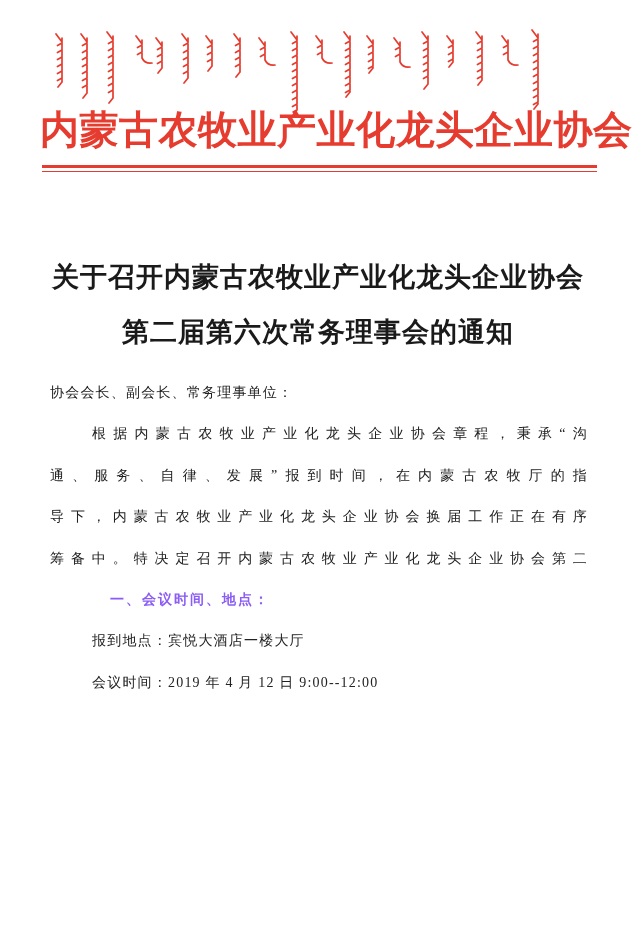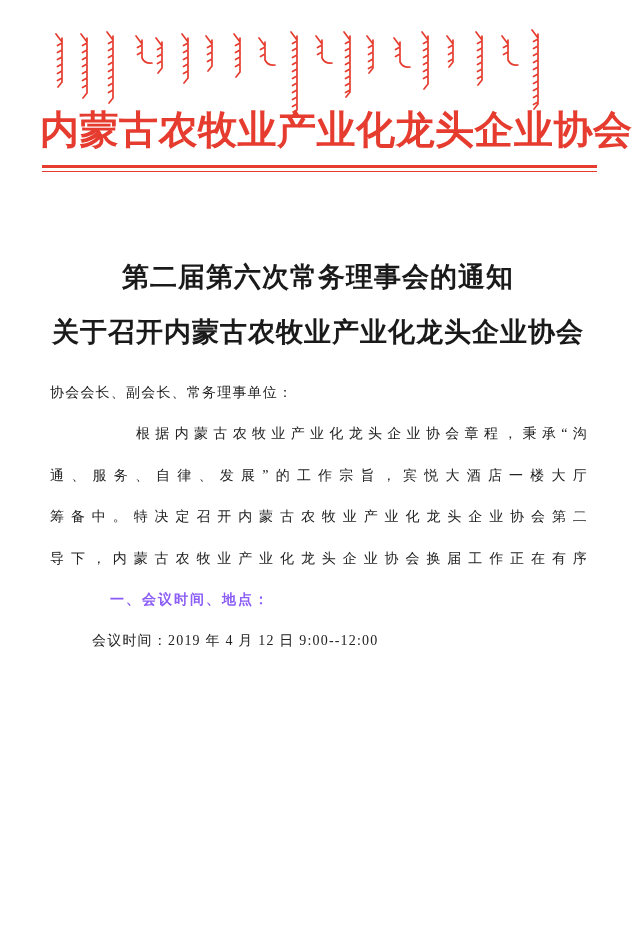--- a/index.html
+++ b/index.html
@@ -64,21 +64,21 @@
     left:50px;
     width:538px;
   }
   .line{
     font-family:"Liberation Serif", serif;
     font-size:14px;
     line-height:41.4px;
     letter-spacing:1.2px;
     color:var(--ink);
   }
-  .k-indent{ text-indent:42px;margin-left:44px; }
+  .k-indent{ text-indent:42px; }
   .k-justify{ text-align:justify; text-align-last:justify; }
   .k-item{ padding-left:42px; }
   .k-heading{
     padding-left:60px;
     font-family:"Liberation Sans", sans-serif;
     font-weight:bold;
     letter-spacing:2px;
     color:#8b5cf6;
   }
 </style>
@@ -107,27 +107,28 @@
       <path d="M 421 32 L 427 40 M 427 36 L 427 80 M 427 41 l -4.5 2.5 M 427 48 l -4.5 2.5 M 427 55 l -4.5 2.5 M 427 62 l -4.5 2.5 M 427 69 l -4.5 2.5 M 427 76 l -4.5 2.5 M 427 80 l -4 5" fill="none" stroke="#e63c2f" stroke-width="1.7" stroke-linecap="round"></path>
       <path d="M 447 36 L 453 44 M 453 40 L 453 60 M 453 45 l -4.5 2.5 M 453 52 l -4.5 2.5 M 453 60 q 3 6 10 5" fill="none" stroke="#e63c2f" stroke-width="1.7" stroke-linecap="round"></path>
       <path d="M 477 30 L 483 38 M 483 34 L 483 104 M 483 39 l -4.5 2.5 M 483 46 l -4.5 2.5 M 483 53 l -4.5 2.5 M 483 60 l -4.5 2.5 M 483 67 l -4.5 2.5 M 483 74 l -4.5 2.5 M 483 81 l -4.5 2.5 M 483 88 l -4.5 2.5 M 483 95 l -4.5 2.5 M 483 102 l -4.5 2.5 M 483 104 l -4 5" fill="none" stroke="#e63c2f" stroke-width="1.7" stroke-linecap="round"></path>
     </svg>
 
   <div class="org-name">内蒙古农牧业产业化龙头企业协会</div>
 
   <div class="divider"></div>
 
   <div class="doc-title">
+    <div>关于召开内蒙古农牧业产业化龙头企业协会</div>
     <div>第二届第六次常务理事会的通知</div>
-    <div>关于召开内蒙古农牧业产业化龙头企业协会</div>
   </div>
 
   <div class="body-text">
       <div class="line">协会会长、副会长、常务理事单位：</div>
       <div class="line k-indent k-justify">根据内蒙古农牧业产业化龙头企业协会章程，秉承“沟</div>
-      <div class="line k-justify">通、服务、自律、发展”的工作宗旨，宾悦大酒店一楼大厅</div>
+      <div class="line k-justify">通、服务、自律、发展”报到时间，在内蒙古农牧厅的指</div>
+      <div class="line k-justify">导下，内蒙古农牧业产业化龙头企业协会换届工作正在有序</div>
       <div class="line k-justify">筹备中。特决定召开内蒙古农牧业产业化龙头企业协会第二</div>
-      <div class="line k-justify">导下，内蒙古农牧业产业化龙头企业协会换届工作正在有序</div>
       <div class="line k-heading">一、会议时间、地点：</div>
+      <div class="line k-item">报到地点：宾悦大酒店一楼大厅</div>
       <div class="line k-item">会议时间：2019 年 4 月 12 日 9:00--12:00</div>
     </div>
 
 </div>
 
 </body></html>

